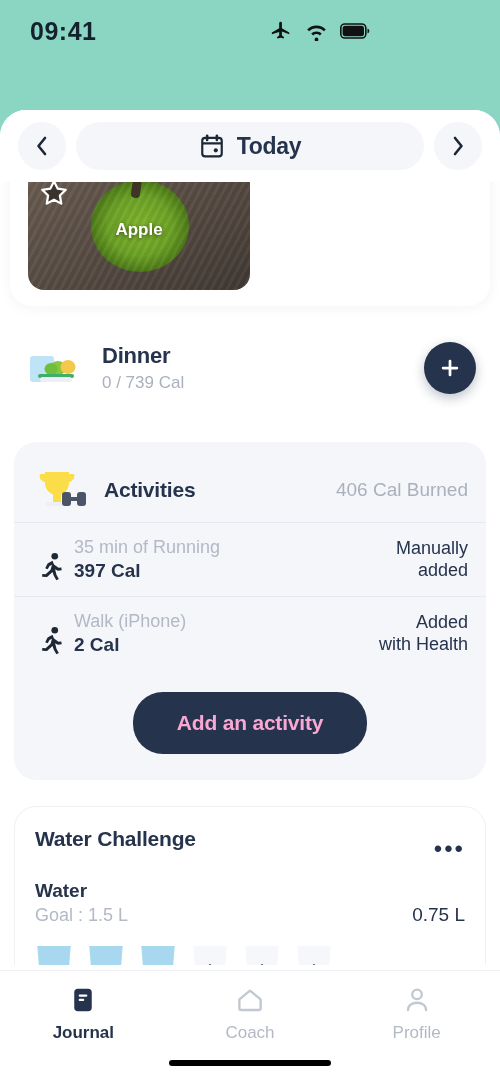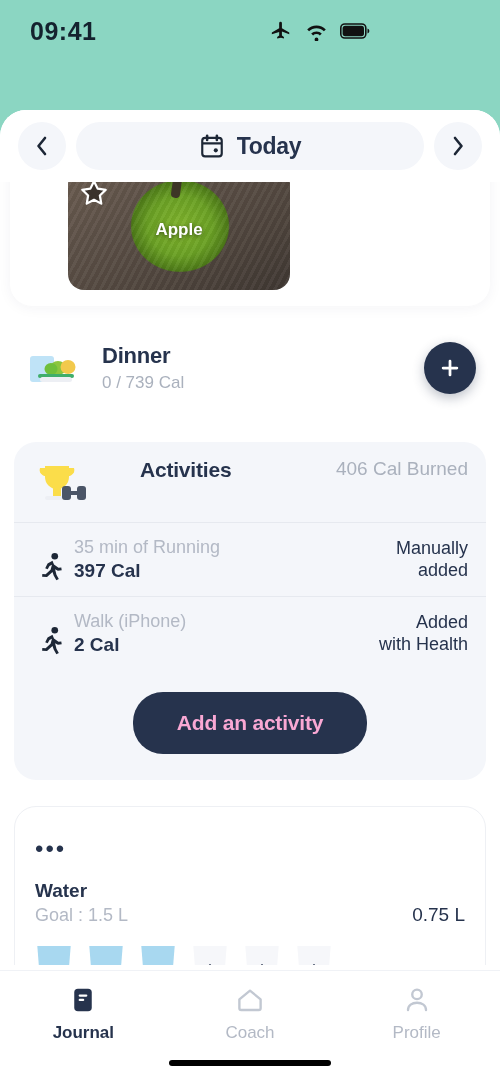--- a/index.html
+++ b/index.html
@@ -48,21 +48,20 @@
     background:radial-gradient(circle at 50% 50%, #fff 42%, #9fe0cd 45%);
   }
   .partial-txt{ font-size:19px; color:#c3c9d4; font-weight:500; }
 
   .food-tile{
     position:relative; width:222px; height:122px; border-radius:16px;
     overflow:hidden;
     background:
       radial-gradient(ellipse 62px 58px at 112px 58px, #7fb32c 0%, #6aa024 52%, #4d7a18 78%, rgba(77,122,24,0) 80%),
       linear-gradient(150deg,#6b5c50 0%,#5c5047 35%,#4e443c 70%,#3f3732 100%);
-    margin-left: 40px;
   }
   .food-tile .grain{
     position:absolute; inset:0;
     background:repeating-linear-gradient(118deg, rgba(255,255,255,.045) 0 3px, rgba(0,0,0,.04) 3px 7px);
   }
   .food-stem{
     position:absolute; left:104px; top:8px; width:9px; height:22px;
     background:#3d3526; border-radius:4px; transform:rotate(8deg);
   }
   .star-btn{ position:absolute; left:11px; top:10px; }
@@ -87,21 +86,21 @@
     width:52px; height:52px; border-radius:50%; background:#26334D;
     display:flex; align-items:center; justify-content:center; flex:0 0 52px;
     box-shadow:0 4px 12px rgba(38,51,77,.3);
   }
 
   
   .act-card{
     margin:28px 14px 0; background:#F4F6FA; border-radius:22px;
     padding:16px 0 0;
   }
-  .act-head{ display:flex; align-items:flex-start; padding:0 18px 0; height:64px;gap:36px; }
+  .act-head{ display:flex; align-items:center; padding:0 18px 0; height:64px; }
   .trophy{ width:62px; height:52px; position:relative; flex:0 0 62px; }
   .act-title{ font-size:21px; font-weight:bold; margin-left:10px; flex:1; letter-spacing:-.2px; }
   .act-burned{ font-size:19px; color:#aab1bd; }
   .act-row{
     display:flex; align-items:flex-end; padding:14px 18px;
     border-top:1px solid #e6e9ef;
   }
   .run-icon{ width:38px; flex:0 0 38px; display:flex; justify-content:center; }
   .act-row-main{ flex:1; margin-left:4px; }
   .act-row-name{ font-size:18px; color:#b3b9c5; }
@@ -282,20 +281,21 @@
 with Health</div>
       </div>
 
       <div class="act-btn-wrap">
         <button class="act-btn">Add an activity</button>
       </div>
     </div>
 
     <div class="water-card">
       <div class="water-head">
+        <div class="water-title">Water Challenge</div>
         <div class="dots">•••</div>
       </div>
       <div class="water-sub">
         <div class="water-sub-l">
           <div class="water-name">Water</div>
           <div class="water-goal">Goal : 1.5 L</div>
         </div>
         <div class="water-amount">0.75 L</div>
       </div>
       <div class="glasses">

